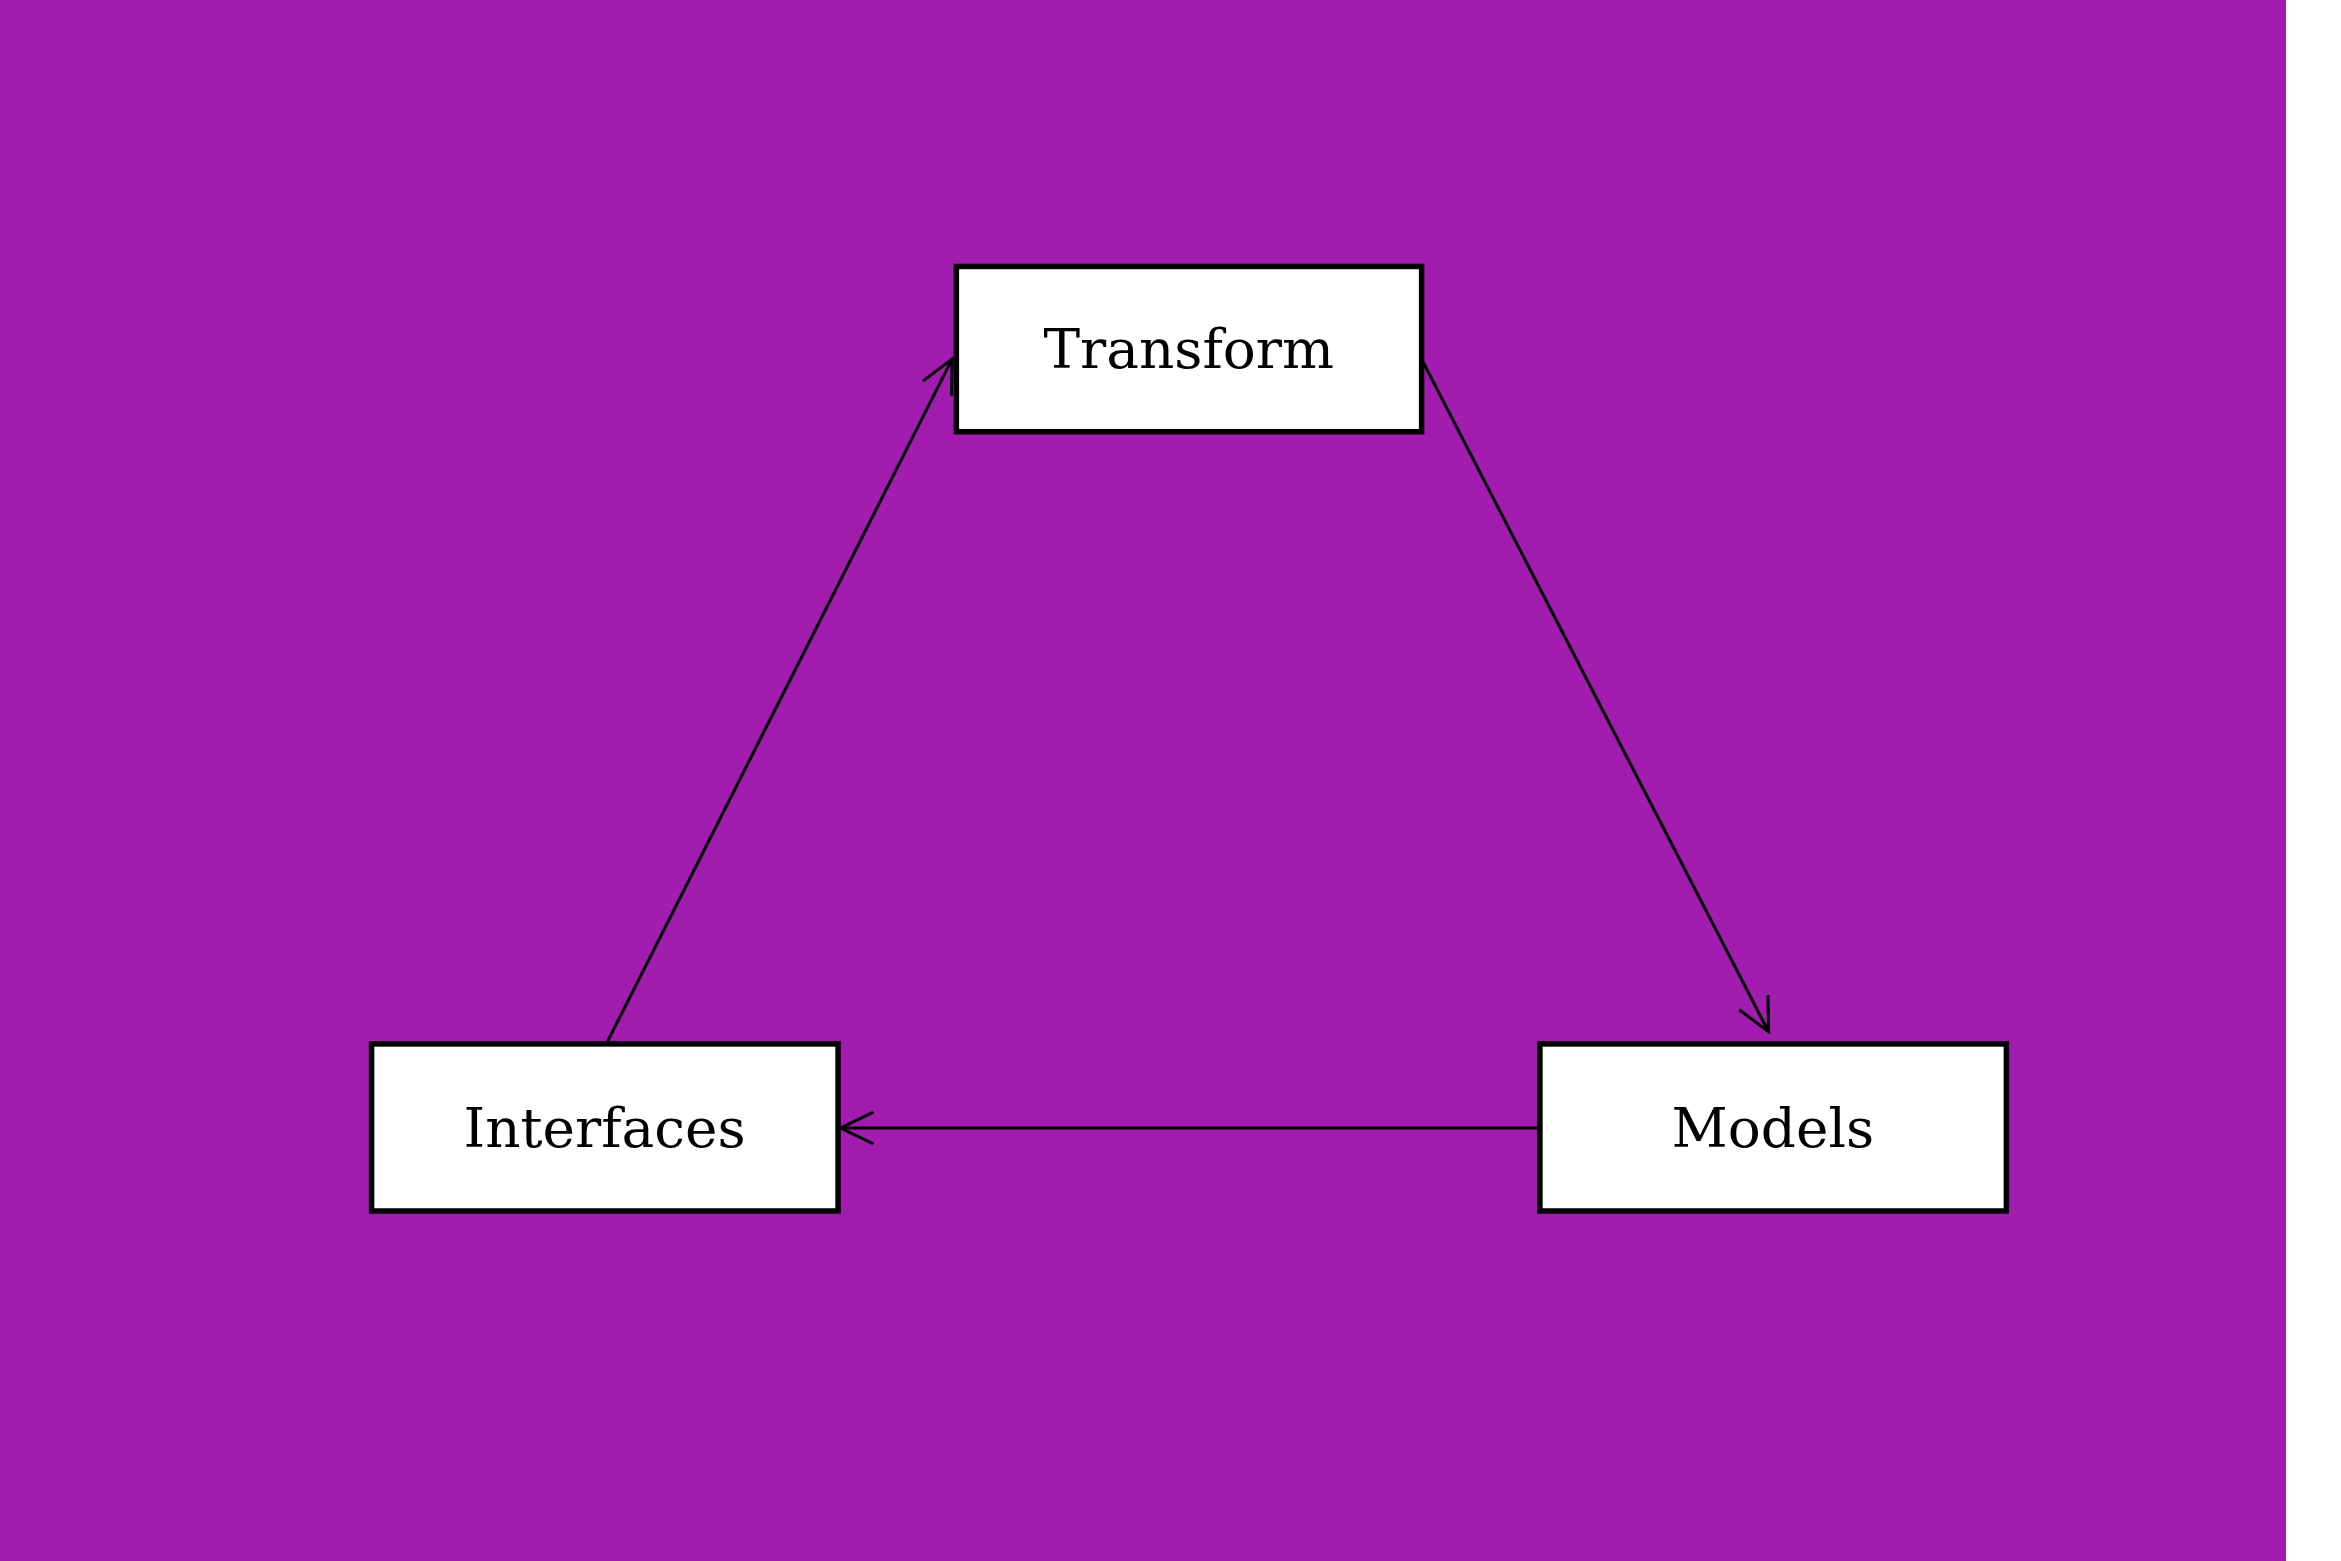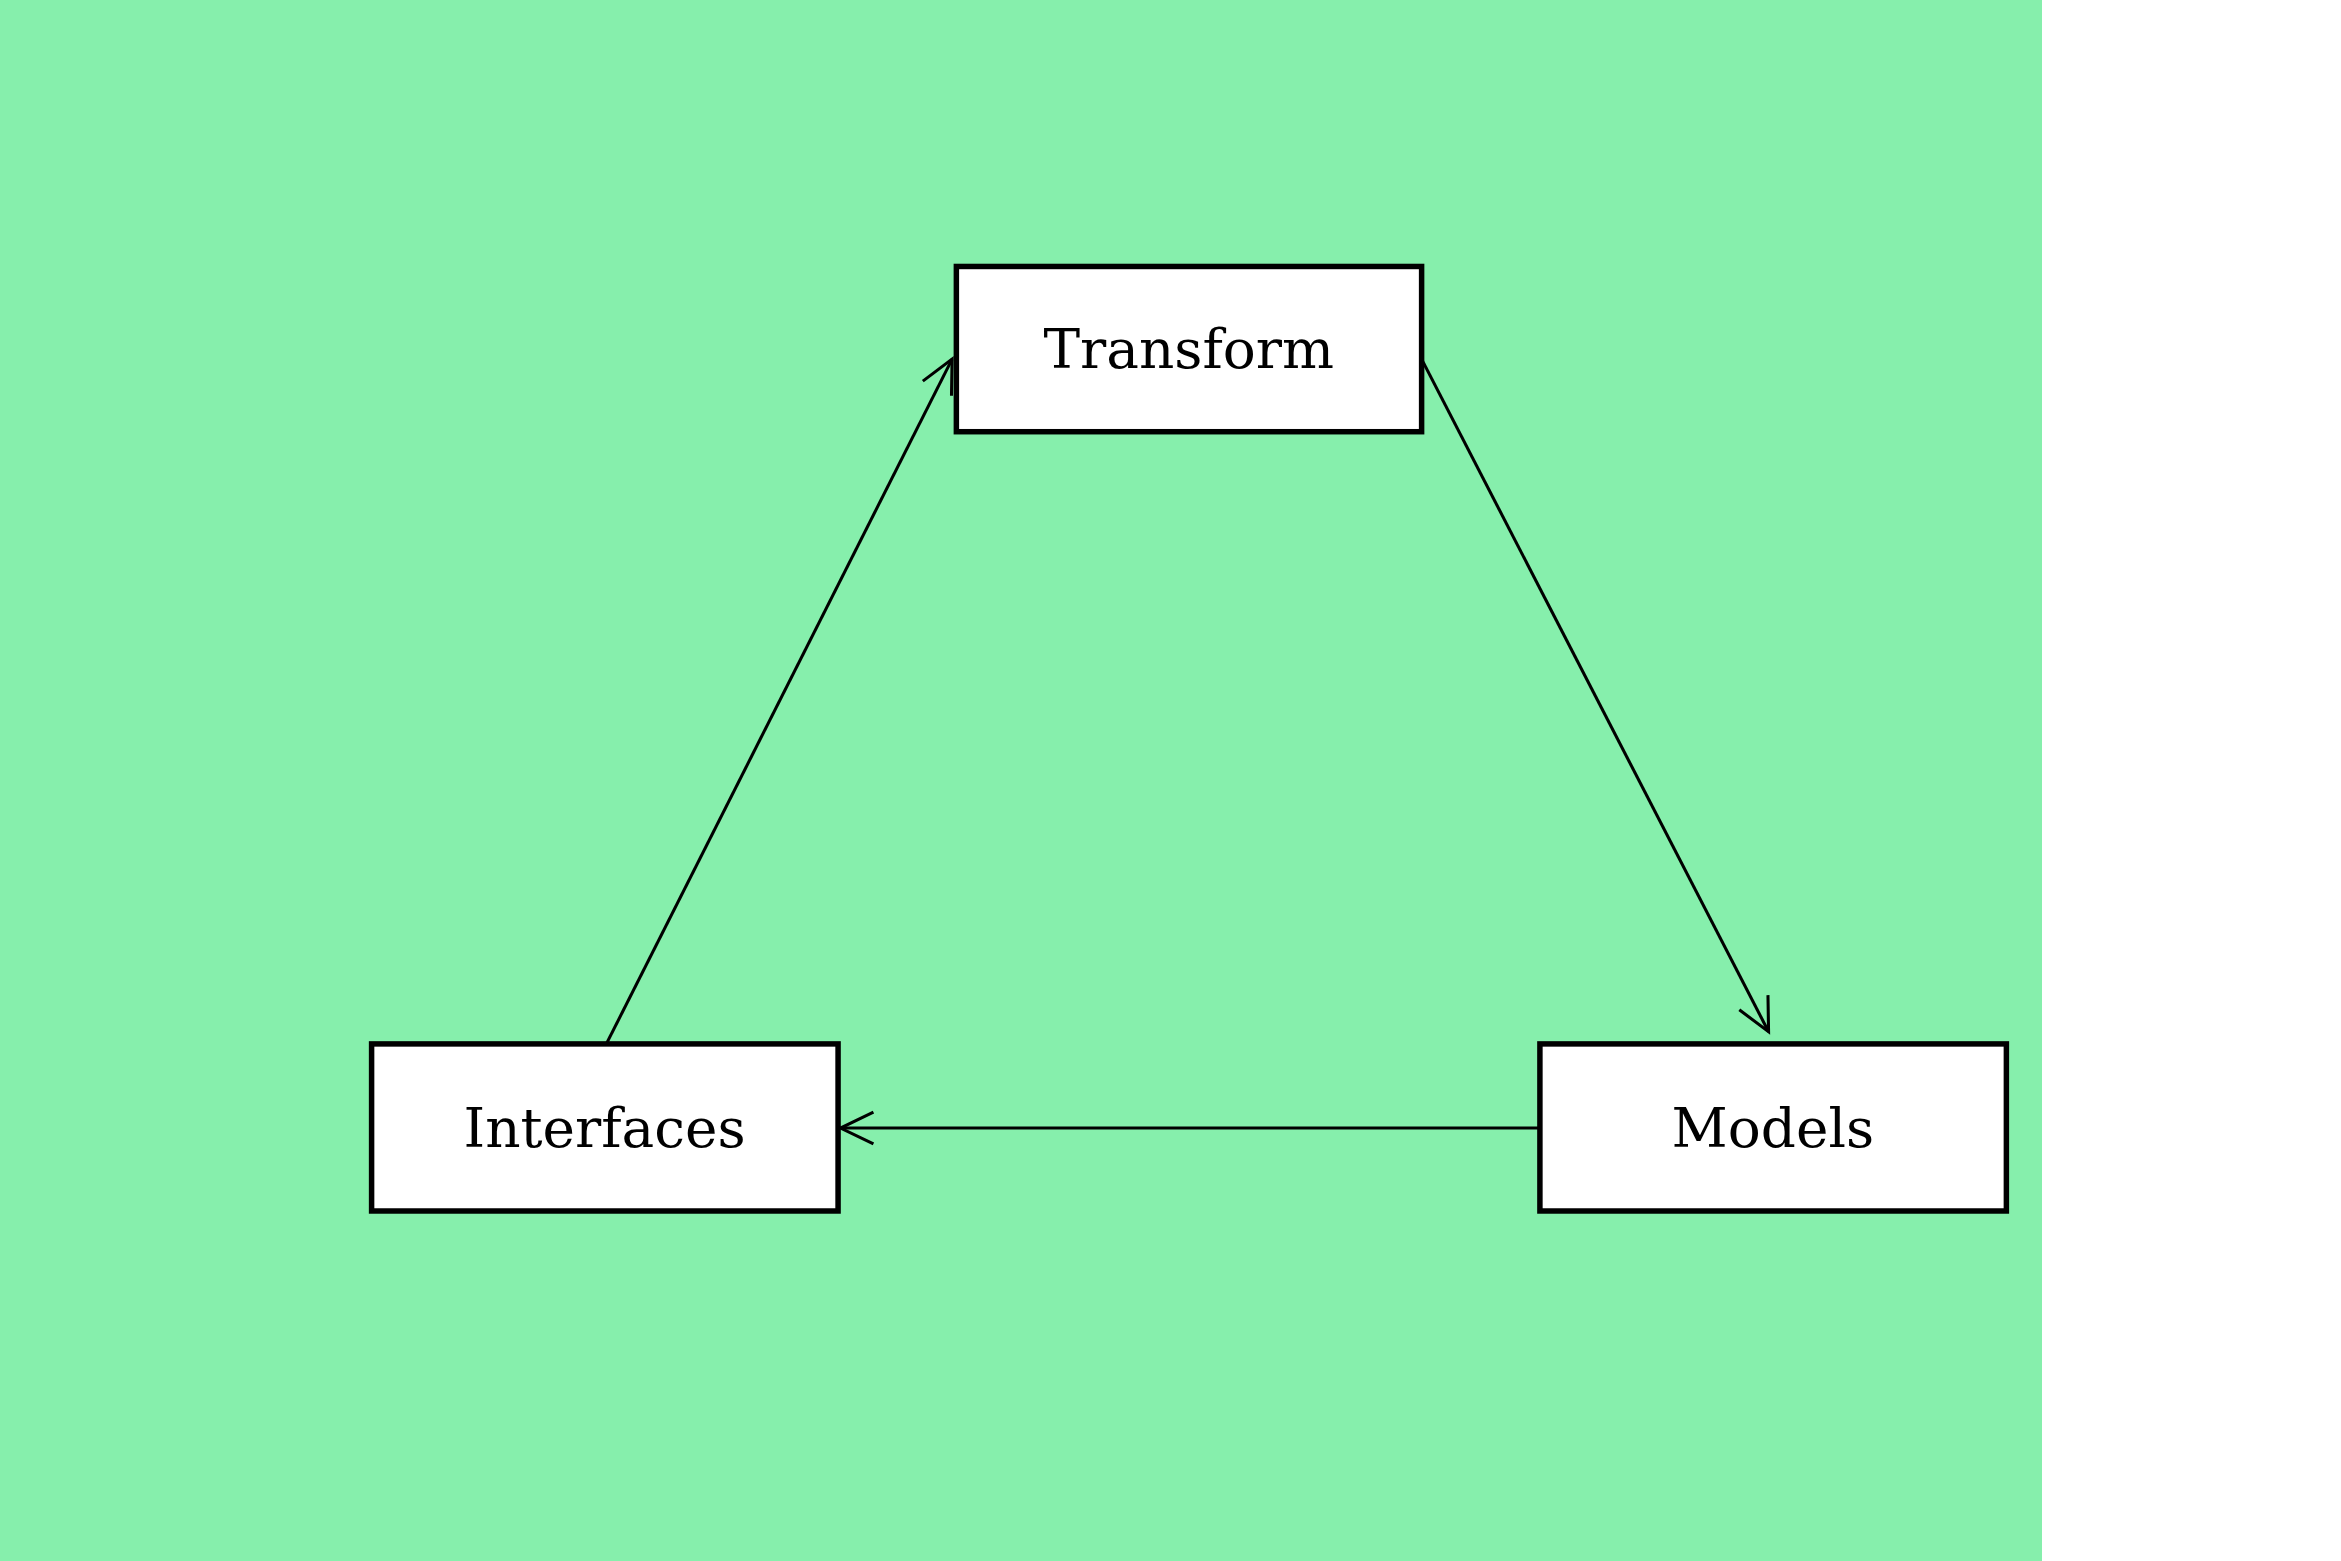--- a/index.html
+++ b/index.html
@@ -5,23 +5,23 @@
   html, body {
     margin: 0;
     padding: 0;
     width: 2342px;
     height: 1561px;
     background: #ffffff;
     overflow: hidden;
   }
   .diagram-wrap {
     position: relative;
-    width: 2042px;
+    width: 2286px;
     height: 1561px;
-    background: #86efac;
+    background: #a21caf;
   }
   svg {
     display: block;
     width: 2342px;
     height: 1561px;
   }
   .node-box {
     fill: #ffffff;
     stroke: #000000;
     stroke-width: 9;

